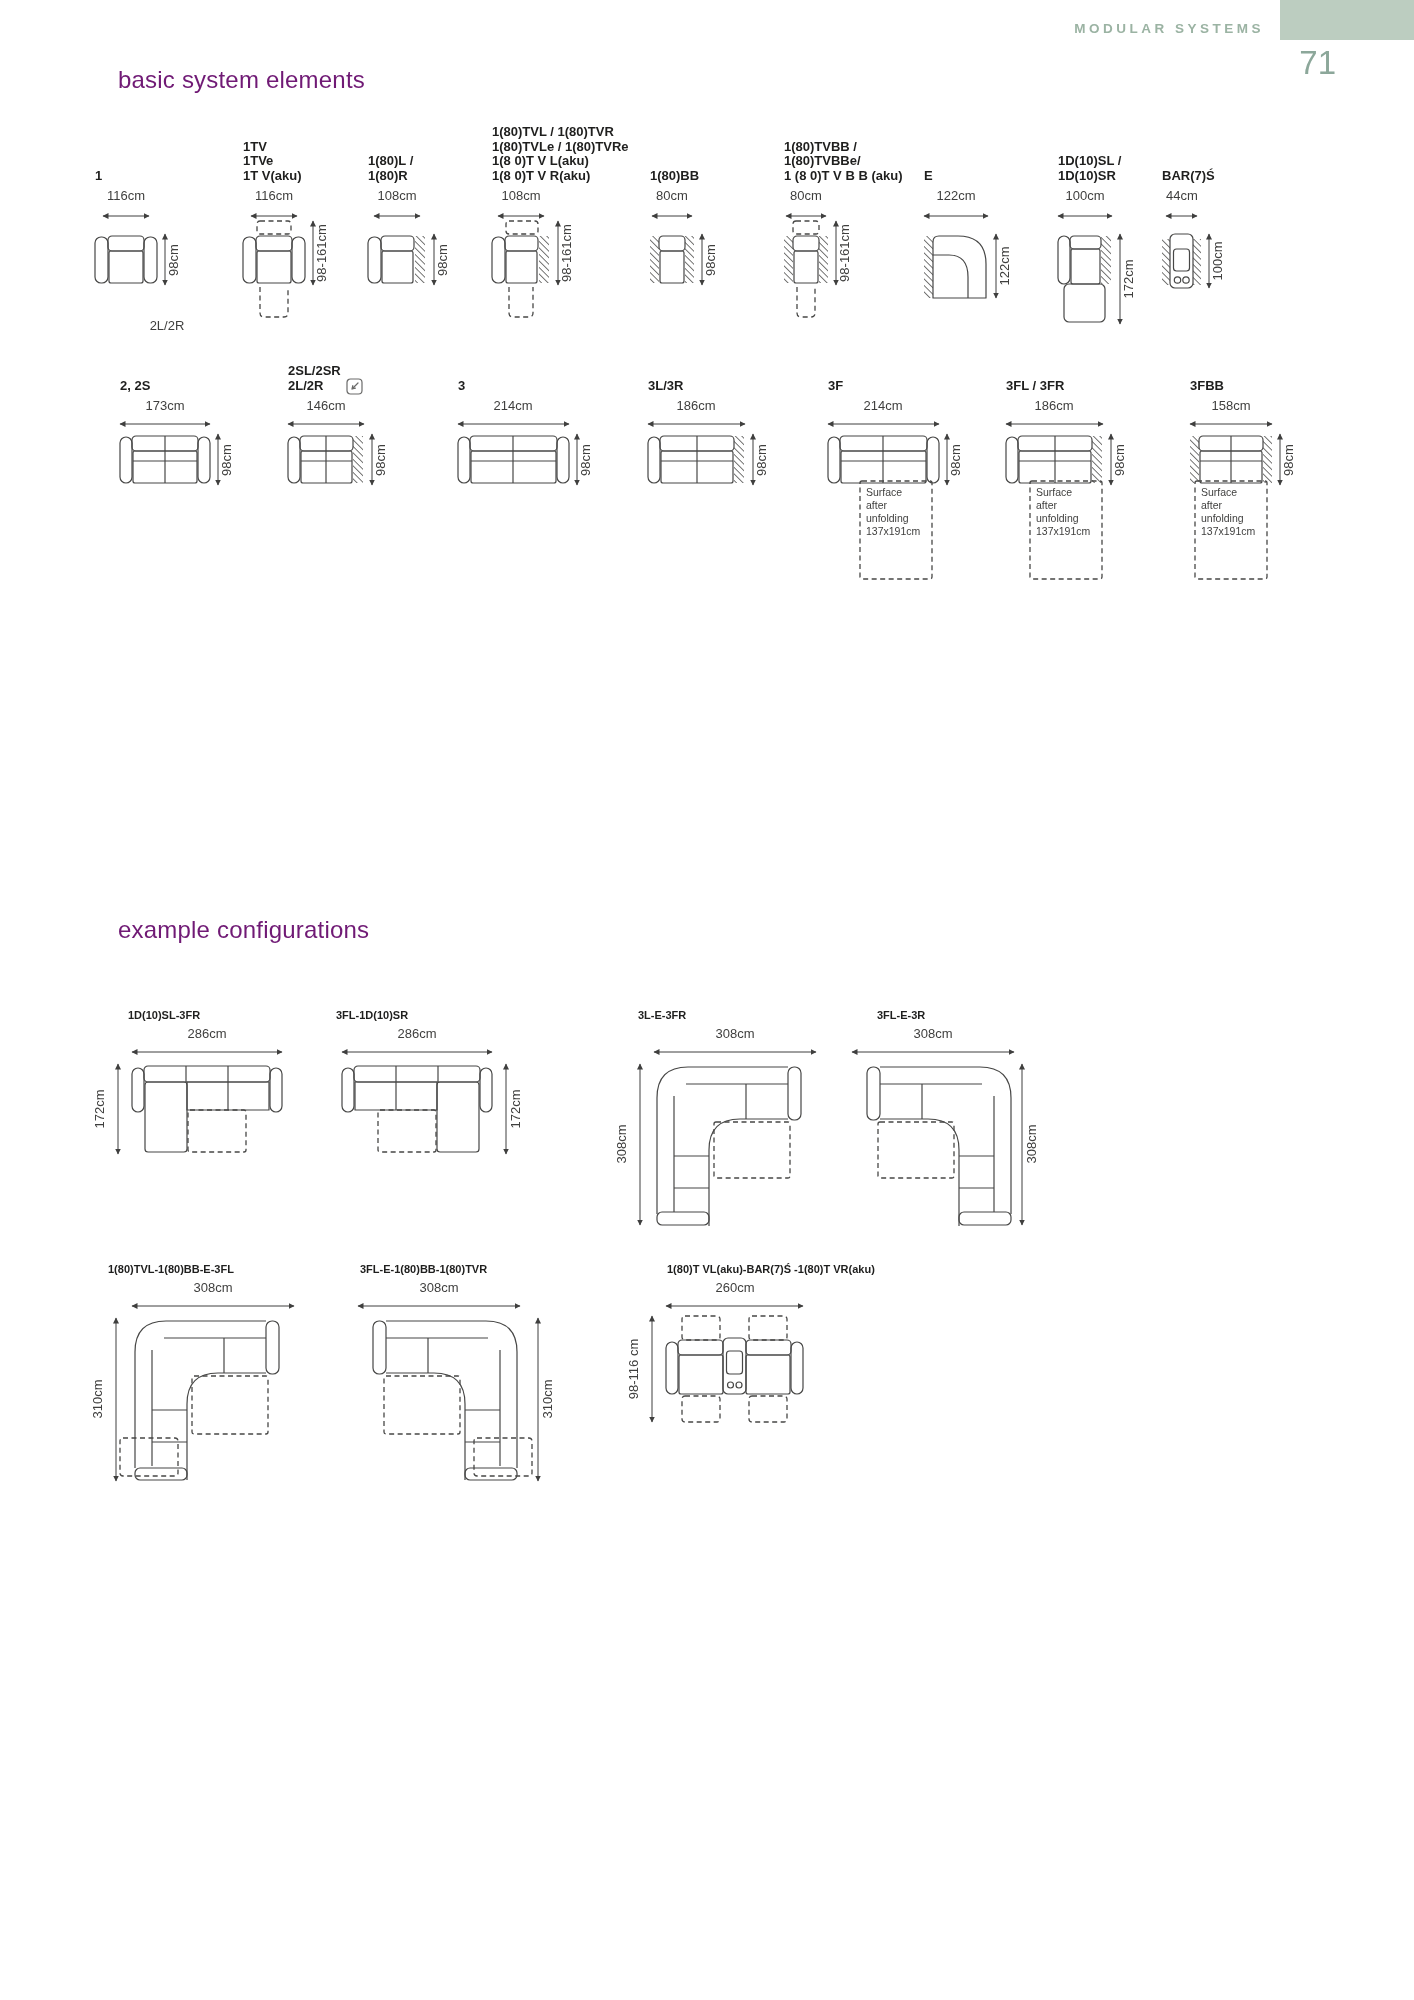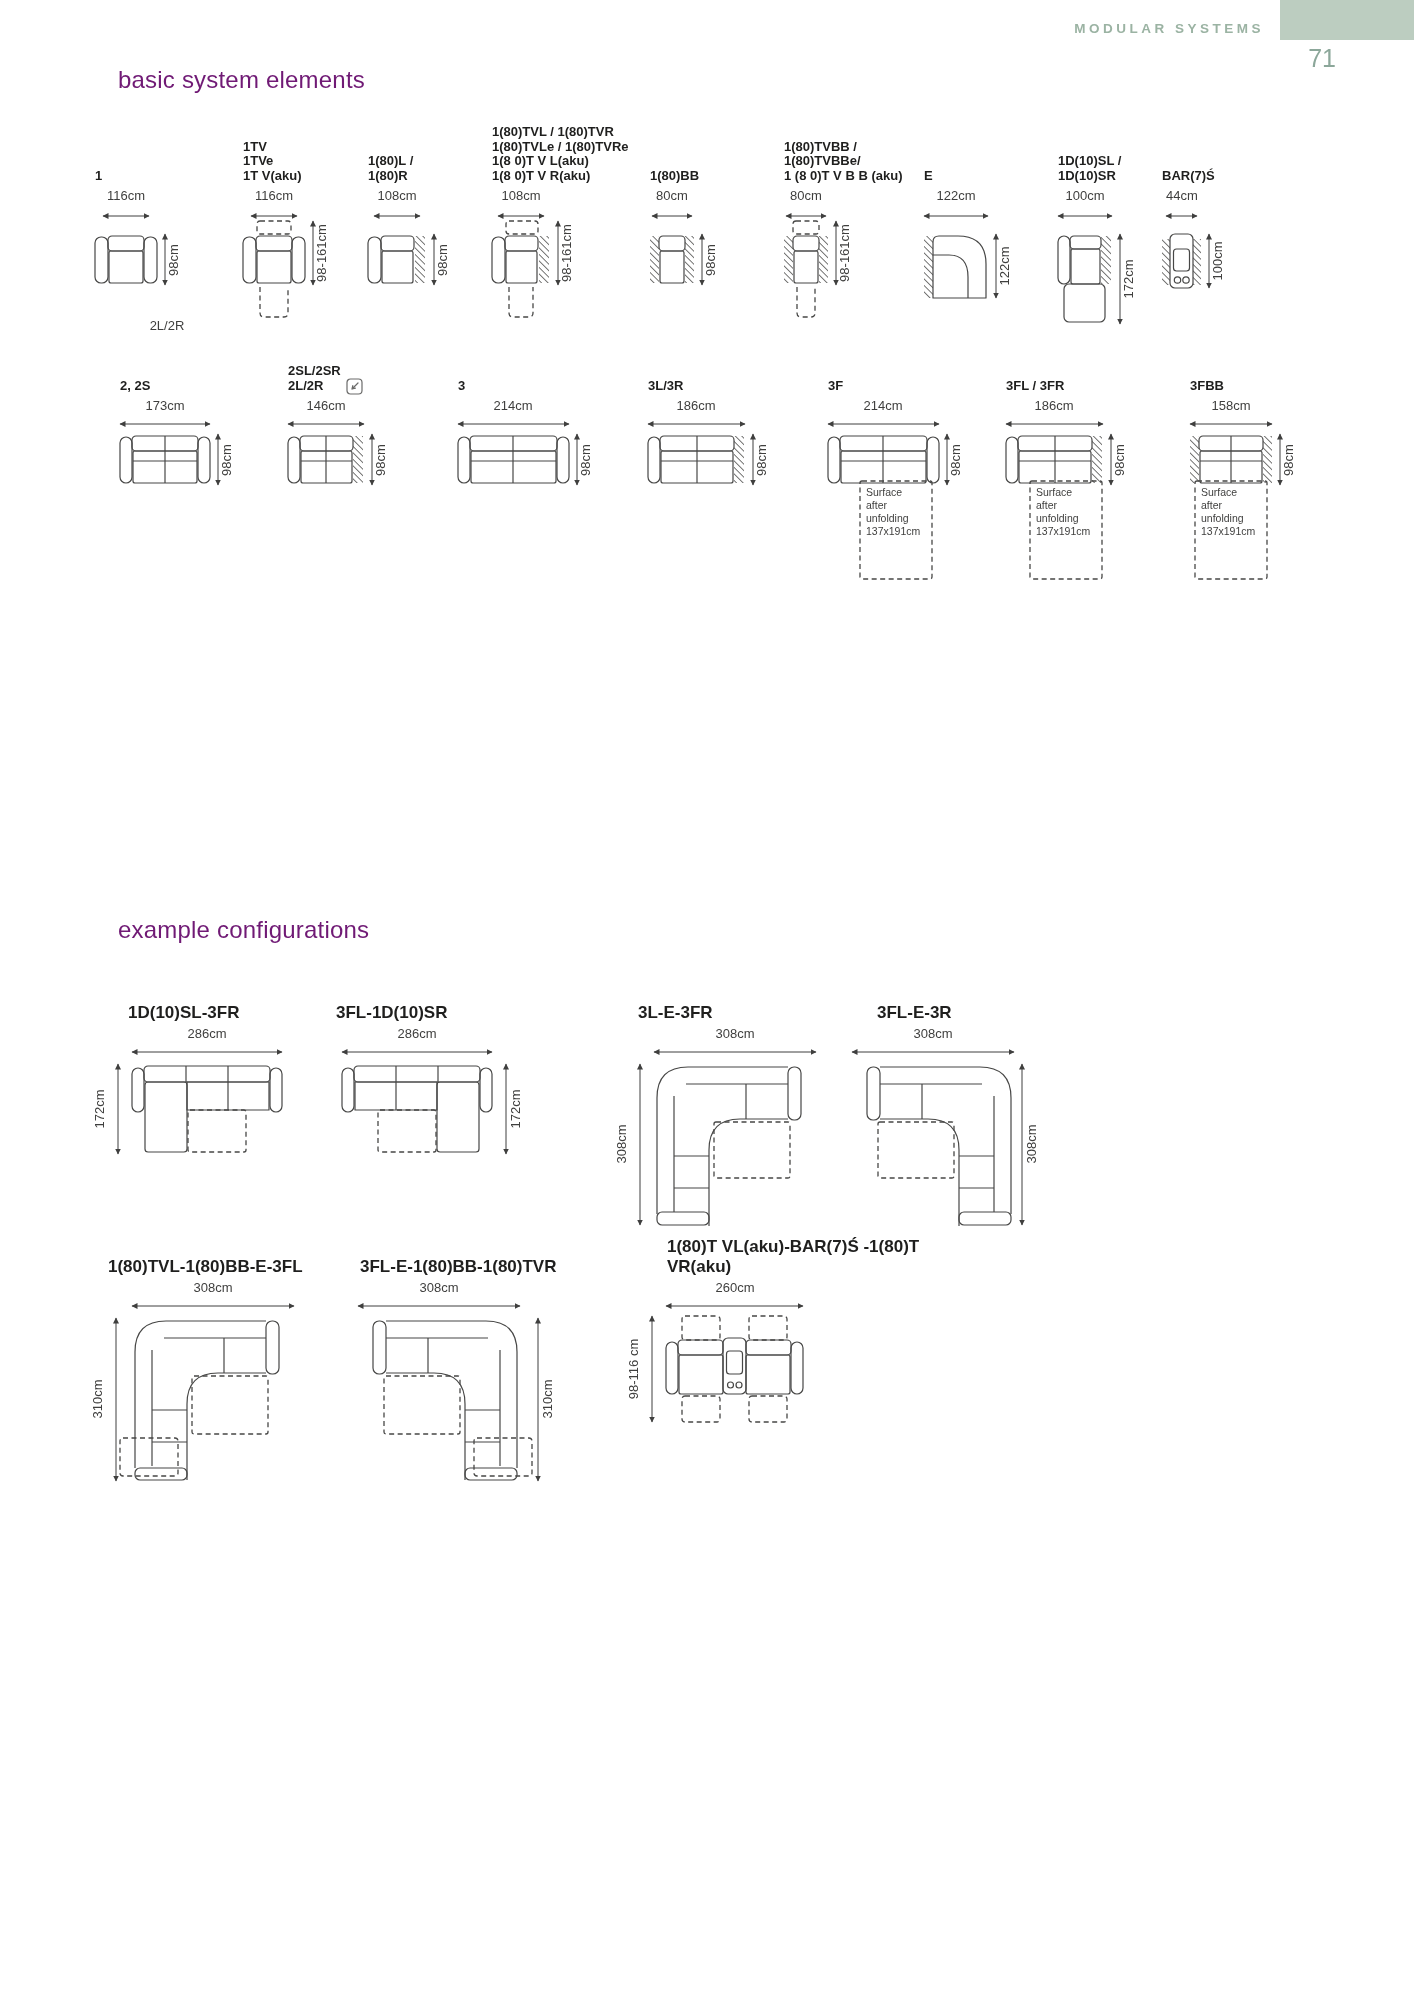--- a/index.html
+++ b/index.html
@@ -1,27 +1,27 @@
 <!DOCTYPE html>
 <html><head>
 <meta charset="utf-8">
 <style>
   *{margin:0;padding:0;box-sizing:border-box}
   html,body{background:#ffffff}
   body{font-family:"Liberation Sans",sans-serif;color:#1f1f1e}
   .page{position:relative;width:1414px;height:1784px;background:#fff;overflow:hidden}
   .hdr-title{position:absolute;top:21px;right:150px;font-size:13.5px;font-weight:700;letter-spacing:3.5px;color:#9bb3a3}
   .hdr-block{position:absolute;top:0;right:0;width:134px;height:40px;background:#bccdc0}
-  .page-num{position:absolute;top:44px;right:78px;font-size:25px;color:#8ca79a}
+  .page-num{position:absolute;top:44px;right:78px;font-size:33px;color:#8ca79a}
   h2.sec{position:absolute;left:118px;font-size:24px;font-weight:500;color:#701a75;letter-spacing:.2px}
   .card{position:absolute}
   .lbl{font-size:13px;font-weight:700;color:#1f1f1e;white-space:pre-line;line-height:1.14;display:flex;align-items:flex-end;width:175px}
   .lbl1{height:58px}
   .lbl2{height:28px}
-  .lblc{height:20px;font-size:17px;width:280px}
+  .lblc{height:20px;font-size:11px;width:280px}
   svg{display:block;overflow:visible}
   .dim{font-size:13px;fill:#3f3f3e;font-family:"Liberation Sans",sans-serif}
   .note{font-size:10.5px;fill:#3f3f3e;font-family:"Liberation Sans",sans-serif}
   .s *{fill:none;stroke:#474746;stroke-width:1.2;stroke-linejoin:round}
   .s .h{fill:url(#hatch);stroke:none}
   .s .d{stroke-dasharray:5 3.5;stroke-width:1.3}
   .dl{stroke:#3f3f3e;stroke-width:1}
   .func-icon{position:absolute;left:58px;top:12px}
 </style>
 </head>

